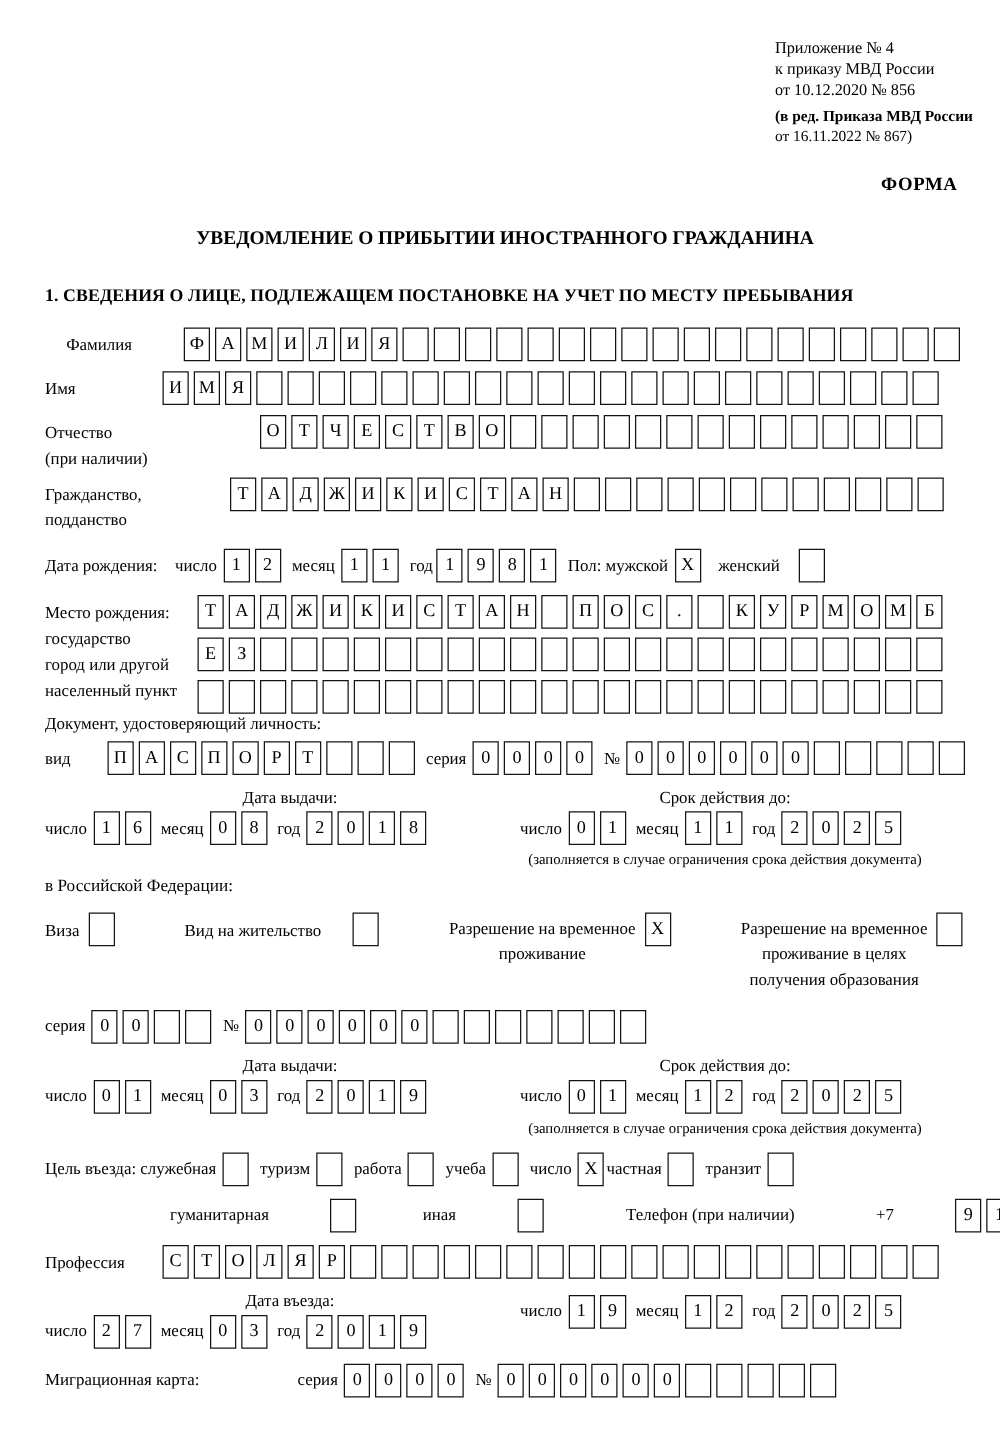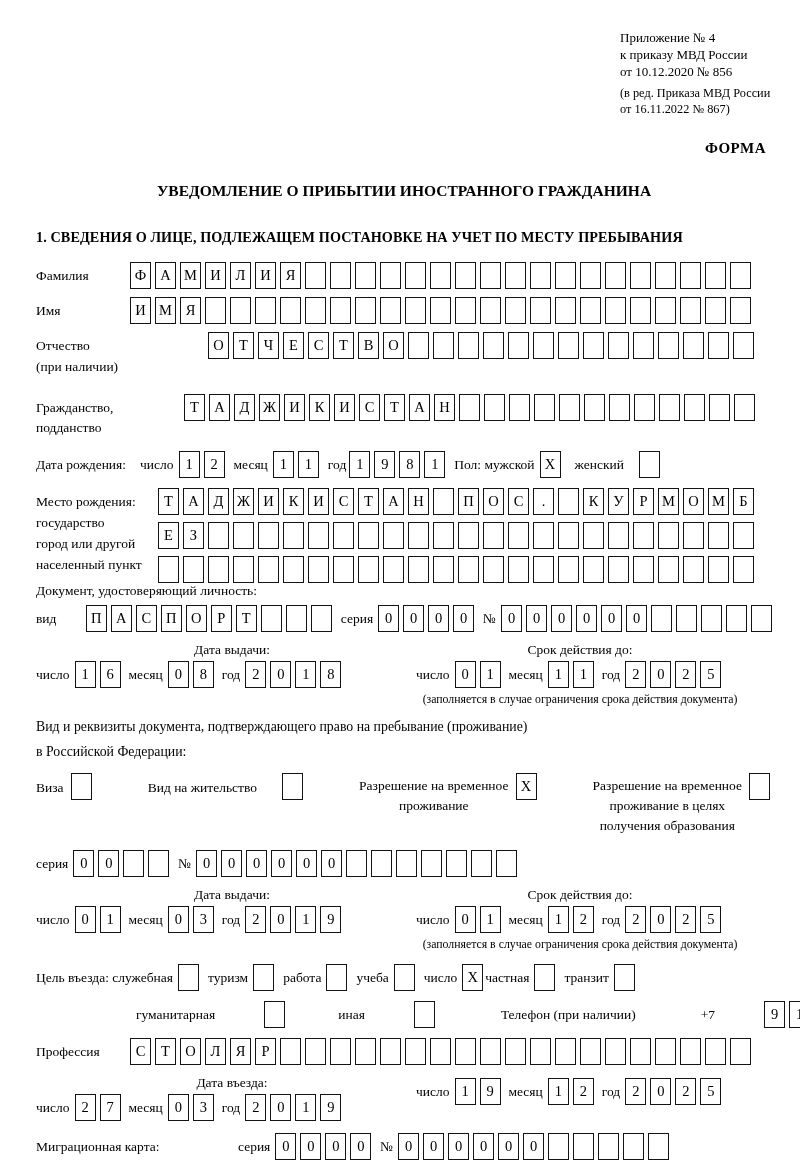--- a/index.html
+++ b/index.html
@@ -4,21 +4,21 @@
 <style>
   html,body{margin:0;padding:0;background:#ffffff;}
   body{width:800px;height:1163px;overflow:hidden;color:#000;
        font-family:"Liberation Serif","DejaVu Serif",serif;}
   .page{padding:30px 28px 0 36px;box-sizing:border-box;width:800px;}
 
   
   .hdr{margin-left:584px;width:180px;font-size:13px;line-height:1.3;}
   .hdr .h-line{white-space:nowrap;}
   .hdr .small{font-size:12.3px;}
-  .hdr .gap{margin-top:5px;}
+  .hdr .gap{margin-top:5px;font-weight:bold;}
   .forma{margin-top:22px;text-align:right;padding-right:6px;font-weight:bold;font-size:15px;letter-spacing:.5px;}
 
   
   .title{margin-top:22px;text-align:center;font-weight:bold;font-size:15.5px;line-height:1.55;}
   .uline{display:inline-block;width:56px;border-bottom:2.2px solid #222;margin-left:12px;vertical-align:baseline;}
   .sec-heading{margin-top:26px;font-weight:bold;font-size:14.2px;letter-spacing:.1px;}
 
   
   .frow{display:flex;align-items:flex-start;margin-top:8px;}
   .flabel{flex:none;font-size:13.5px;line-height:1.55;padding-top:4px;white-space:pre-line;}
@@ -70,21 +70,21 @@
   </div>
 
   <div class="forma">ФОРМА</div>
 
   <div class="title">
     <div>УВЕДОМЛЕНИЕ О ПРИБЫТИИ ИНОСТРАННОГО ГРАЖДАНИНА</div>
   </div>
 
   <div class="sec-heading">1. СВЕДЕНИЯ О ЛИЦЕ, ПОДЛЕЖАЩЕМ ПОСТАНОВКЕ НА УЧЕТ ПО МЕСТУ ПРЕБЫВАНИЯ</div>
 
-  <div class="frow" style="margin-top:16px;">
+  <div class="frow" style="margin-top:16px;margin-left:17px;">
     <div class="flabel w94">Фамилия</div>
     <div class="cells">
         <span class="cell">Ф</span>
         <span class="cell">А</span>
         <span class="cell">М</span>
         <span class="cell">И</span>
         <span class="cell">Л</span>
         <span class="cell">И</span>
         <span class="cell">Я</span>
         <span class="cell"></span>
@@ -161,21 +161,21 @@
         <span class="cell"></span>
         <span class="cell"></span>
         <span class="cell"></span>
         <span class="cell"></span>
         <span class="cell"></span>
         <span class="cell"></span>
         <span class="cell"></span>
       </div>
   </div>
 
-  <div class="frow" style="margin-top:16px;">
+  <div class="frow" style="margin-top:4px;">
     <div class="flabel w148">Гражданство,
 подданство</div>
     <div class="cells">
         <span class="cell">Т</span>
         <span class="cell">А</span>
         <span class="cell">Д</span>
         <span class="cell">Ж</span>
         <span class="cell">И</span>
         <span class="cell">К</span>
         <span class="cell">И</span>
@@ -394,21 +394,20 @@
             <span class="cell">2</span>
             <span class="cell">0</span>
             <span class="cell">2</span>
             <span class="cell">5</span>
           </span>
       </div>
       <div class="dnote">(заполняется в случае ограничения срока действия документа)</div>
     </div>
   </div>
 
-  <div class="plain">Вид и реквизиты документа, подтверждающего право на пребывание (проживание)</div>
   <div class="plain" style="margin-top:4px;">в Российской Федерации:</div>
 
   <div class="cbrow">
     <div class="cbitem">
       <span class="cb-text cb-text-inline">Виза</span>
       <span class="cells">
           <span class="cell"></span>
         </span>
     </div>
     <div class="cbitem">

